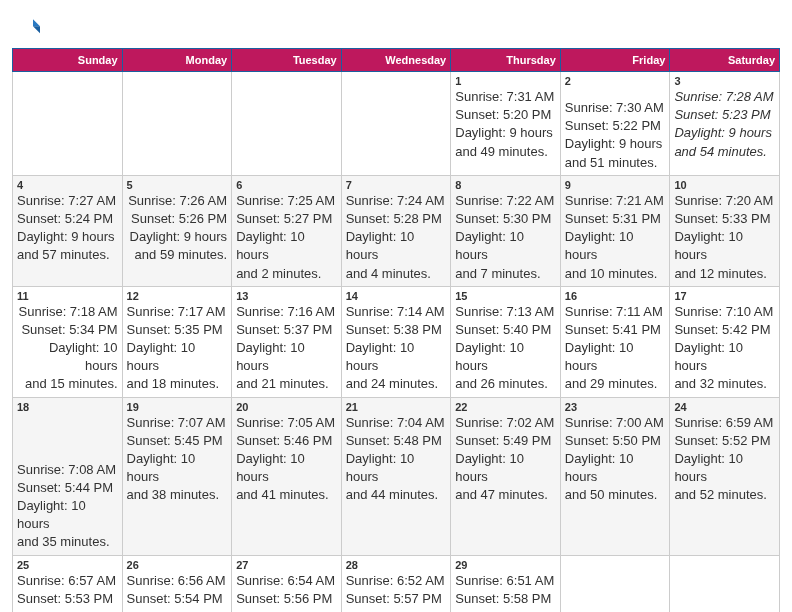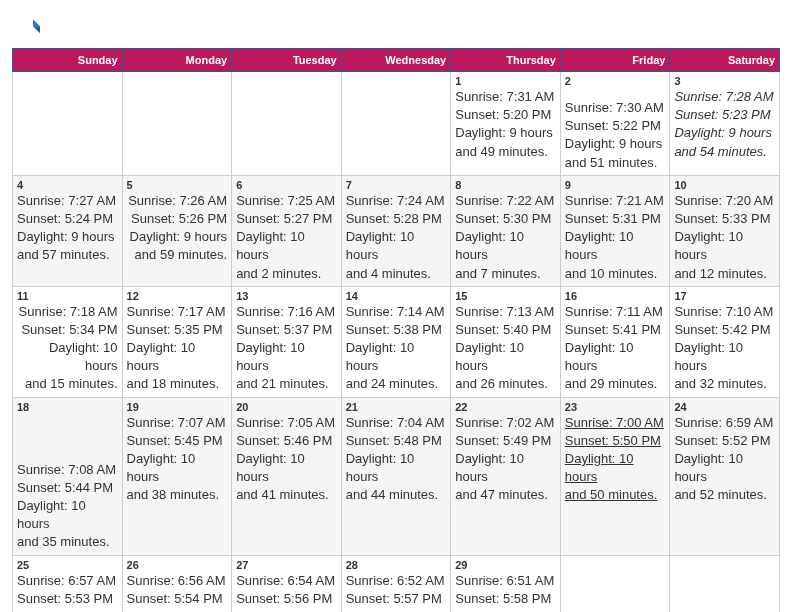--- a/index.html
+++ b/index.html
@@ -296,21 +296,21 @@
           </td>
           <td>
             <span class="day-num">22</span>
             <div class="day-info" style="white-space: pre-line;">Sunrise: 7:02 AM
 Sunset: 5:49 PM
 Daylight: 10 hours
 and 47 minutes.</div>
           </td>
           <td>
             <span class="day-num">23</span>
-            <div class="day-info" style="white-space: pre-line; text-decoration: underline;">Sunrise: 7:00 AM
+            <div class="day-info" style="white-space: pre-line;">Sunrise: 7:00 AM
 Sunset: 5:50 PM
 Daylight: 10 hours
 and 50 minutes.</div>
           </td>
           <td>
             <span class="day-num">24</span>
             <div class="day-info" style="white-space: pre-line;">Sunrise: 6:59 AM
 Sunset: 5:52 PM
 Daylight: 10 hours
 and 52 minutes.</div>

